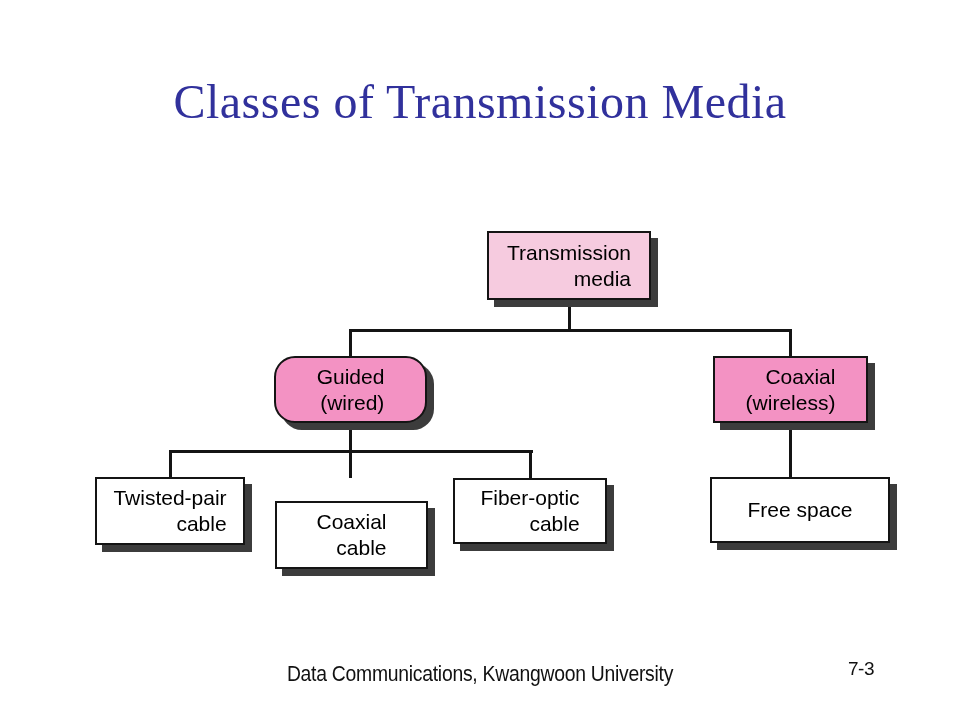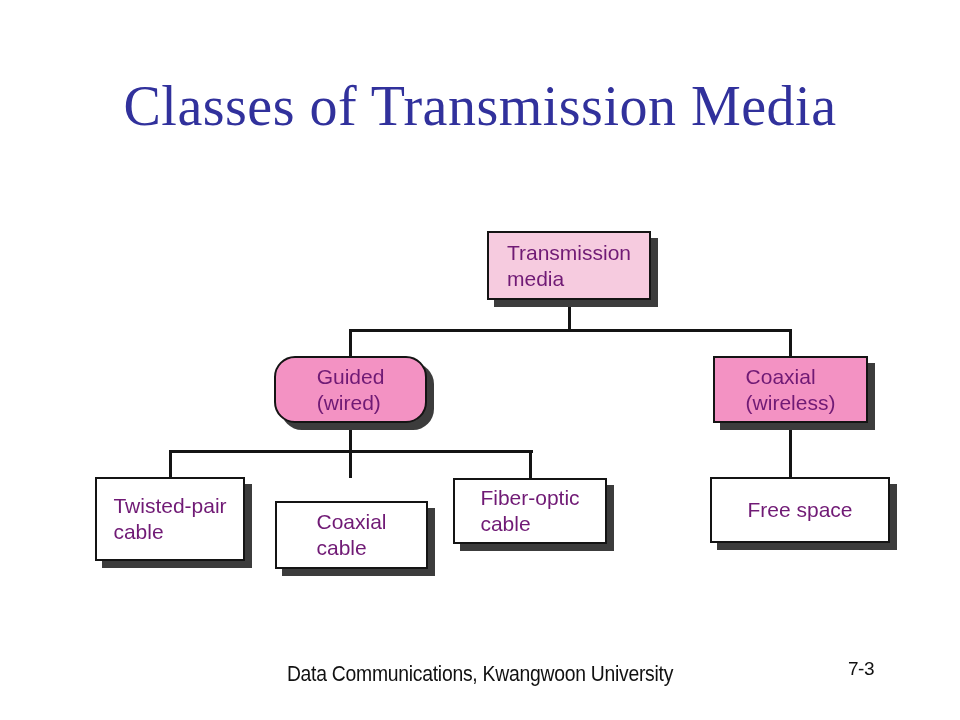--- a/index.html
+++ b/index.html
@@ -13,48 +13,48 @@
   }
 
   
   .title {
     position: absolute;
     top: 74px;
     left: 0;
     right: 0;
     text-align: center;
     font-family: "Liberation Serif", serif;
-    font-size: 56px;
+    font-size: 48px;
     letter-spacing: 0.5px;
     color: var(--title-color, #31319c);
   }
 
   
   .node {
     position: absolute;
     box-sizing: border-box;
     border: 2.5px solid var(--line-color, #141414);
     box-shadow: 7px 7px 0 var(--shadow-color, #3c3c3c);
     display: flex;
     align-items: center;
     justify-content: center;
-    text-align: left;
+    text-align: right;
     font-size: 21px;
     line-height: 26px;
-    color: #701a75;
+    color: #000000;
   }
   .node-label { white-space: pre-line; }
   .lvl1 { background: var(--root-fill, #f6cbdf); }
   .lvl2 { background: var(--branch-fill, #f392c3); }
   .lvl3 { background: var(--leaf-fill, #ffffff); }
 
   .n-root     { left: 487px; top: 231px; width: 164px; height: 69px; }
   .n-guided   { left: 274px; top: 356px; width: 153px; height: 67px; border-radius: 21px; }
   .n-unguided { left: 713px; top: 356px; width: 155px; height: 67px; }
-  .n-twisted  { left:  95px; top: 477px; width: 150px; height: 84px; }
+  .n-twisted  { left:  95px; top: 477px; width: 150px; height: 68px; }
   .n-coaxial  { left: 275px; top: 477px; width: 153px; height: 68px; margin-top: 24px; }
   .n-fiber    { left: 453px; top: 478px; width: 154px; height: 66px; }
   .n-free     { left: 710px; top: 477px; width: 180px; height: 66px; }
 
   
   .line { position: absolute; background: var(--line-color, #141414); }
   .v-root         { left: 568px; top: 299px; width: 3px;  height: 33px; }
   .h-level2       { left: 349px; top: 329px; width: 443px; height: 3px; }
   .v-guided-top   { left: 349px; top: 329px; width: 3px;  height: 28px; }
   .v-unguided-top { left: 789px; top: 329px; width: 3px;  height: 28px; }

